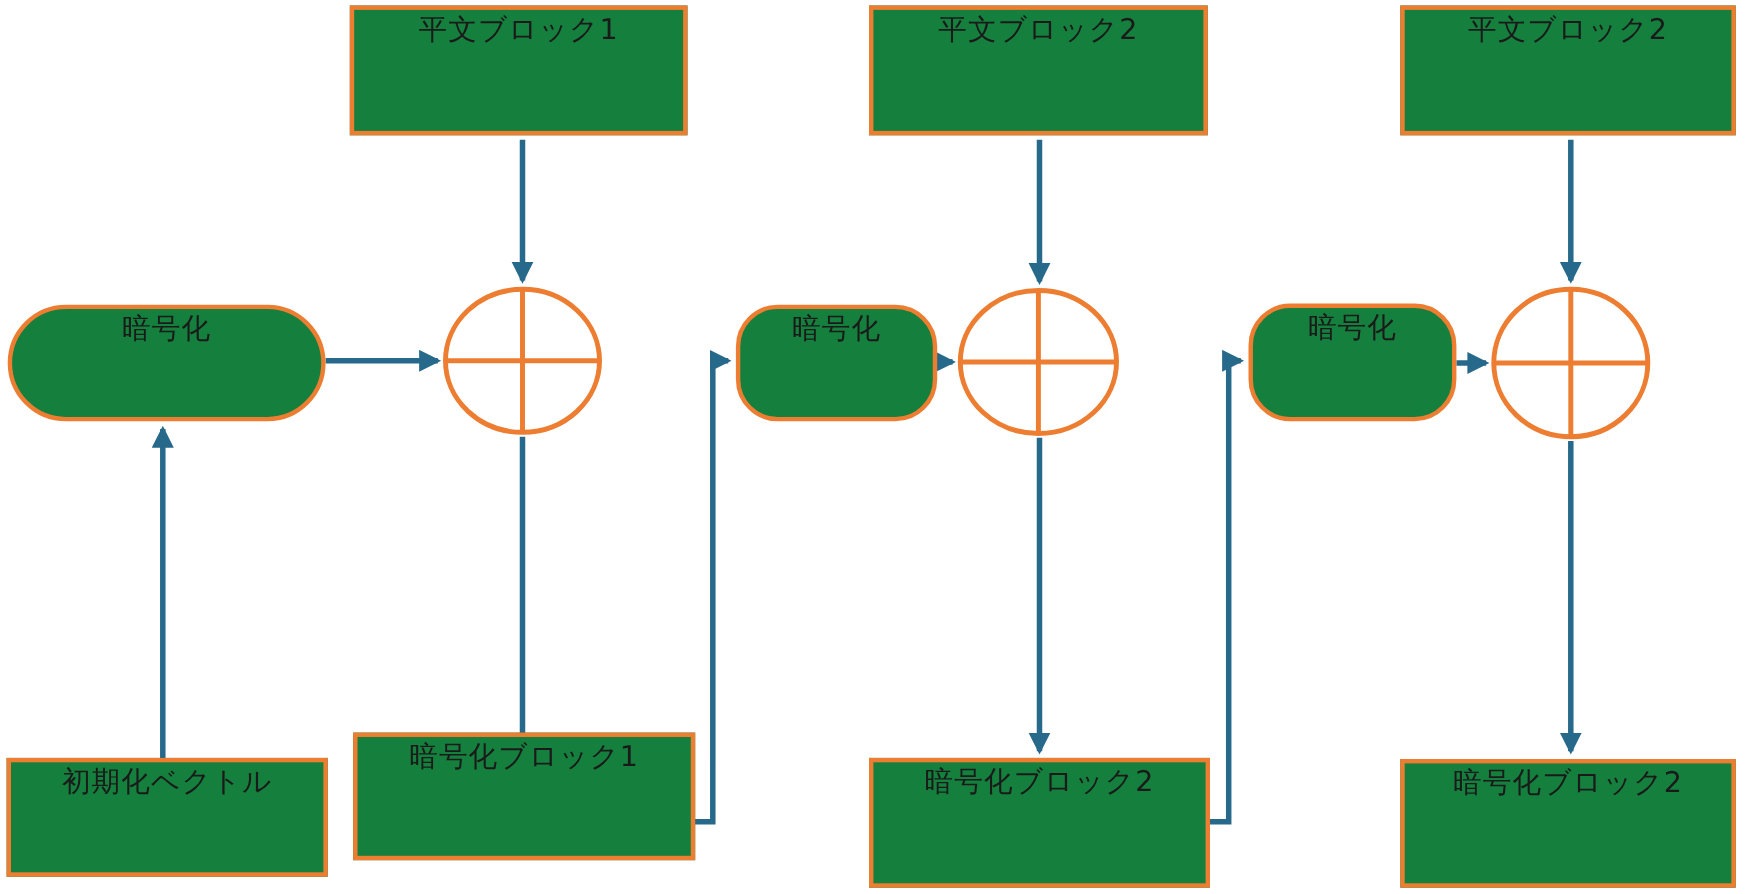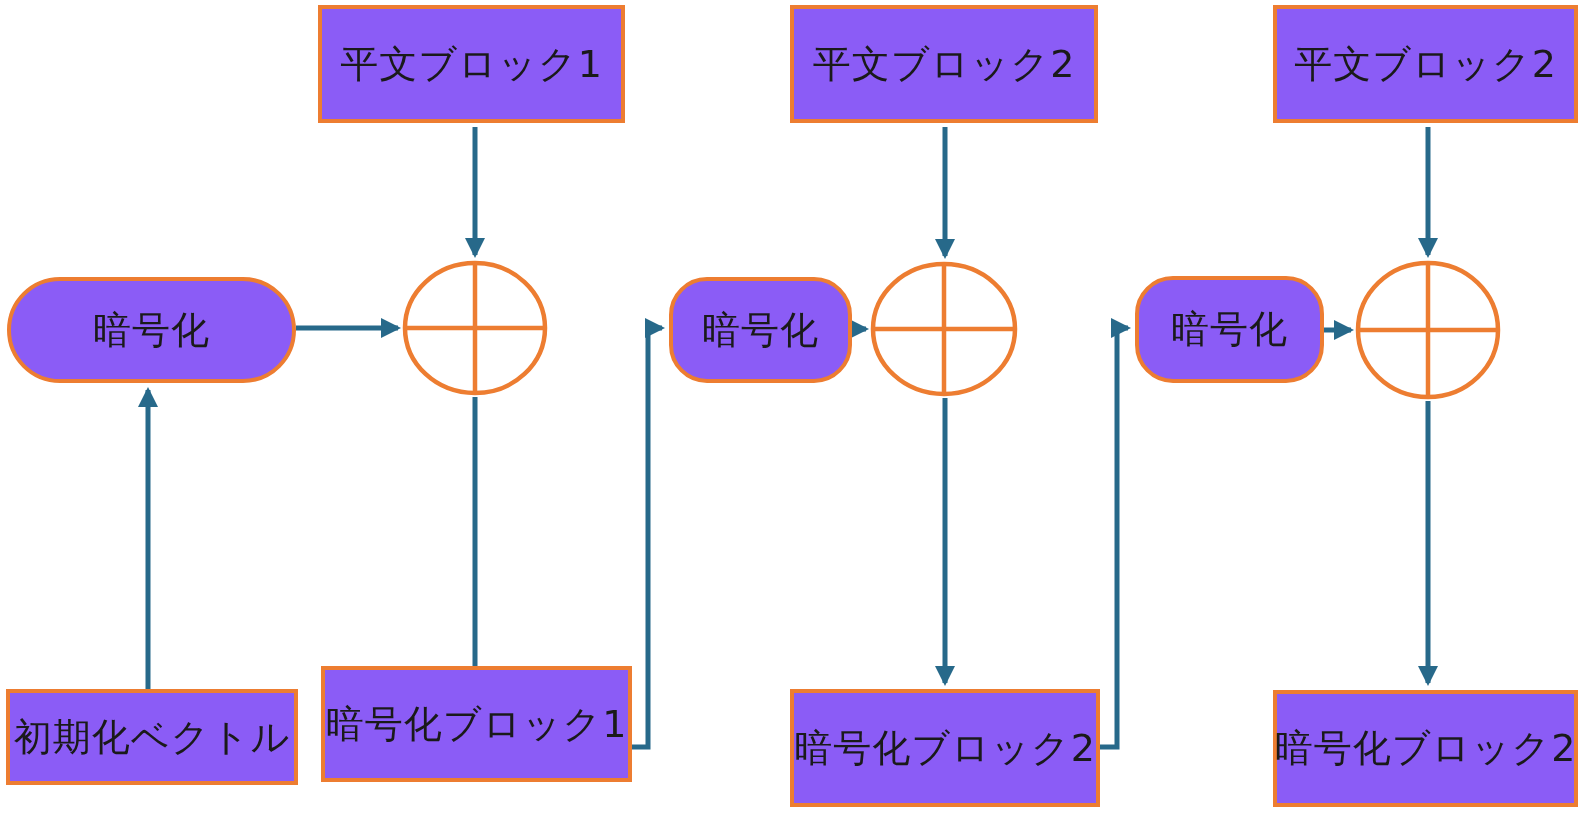--- a/index.html
+++ b/index.html
@@ -14,22 +14,22 @@
     font-family:"DejaVu Sans","Liberation Sans",sans-serif;
     color:var(--text);overflow:hidden;
   }
   .wires{position:absolute;left:0;top:0;width:1590px;height:813px;}
   .stroke-teal{stroke:var(--teal);stroke-width:5;fill:none;}
   .stroke-orange{stroke:var(--orange);stroke-width:4.5;}
   .fill-teal{fill:var(--teal);}
   .xor-ellipse{fill:#fff;stroke:var(--orange);stroke-width:4.5;}
   .box{
     position:absolute;box-sizing:border-box;border:4px solid var(--orange);
-    background:#8b5cf6;display:flex;align-items:center;justify-content:center;
-    font-size:38px;letter-spacing:1px;white-space:nowrap;
+    background:#15803d;display:flex;align-items:flex-start;justify-content:center;
+    font-size:26px;letter-spacing:1px;white-space:nowrap;
   }
   .pill{border-radius:60px;}
   .rounded{border-radius:38px;}
 </style>
 </head>
 <body>
 
 <div class="canvas">
 
   <svg class="wires" viewBox="0 0 1590 813">
@@ -86,21 +86,21 @@
   <div class="box pill" style="left:7px;top:277px;width:289px;height:106px">
     <span>暗号化</span>
   </div>
   <div class="box rounded" style="left:669px;top:277px;width:183px;height:106px">
     <span>暗号化</span>
   </div>
   <div class="box rounded" style="left:1135px;top:276px;width:189px;height:107px">
     <span>暗号化</span>
   </div>
 
-  <div class="box" style="left:6px;top:689px;width:292px;height:96px">
+  <div class="box" style="left:6px;top:689px;width:292px;height:108px">
     <span>初期化ベクトル</span>
   </div>
   <div class="box" style="left:321px;top:666px;width:311px;height:116px">
     <span>暗号化ブロック1</span>
   </div>
   <div class="box" style="left:790px;top:689px;width:310px;height:118px">
     <span>暗号化ブロック2</span>
   </div>
   <div class="box" style="left:1273px;top:690px;width:305px;height:117px">
     <span>暗号化ブロック2</span>

